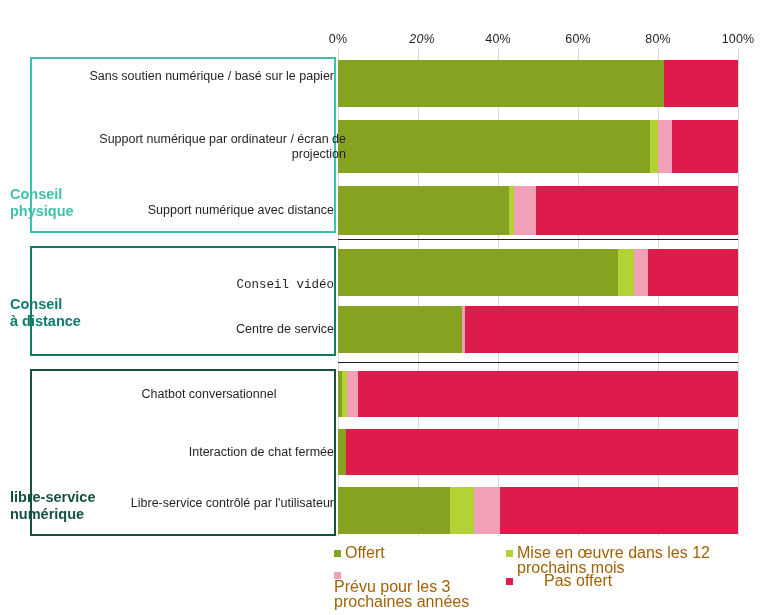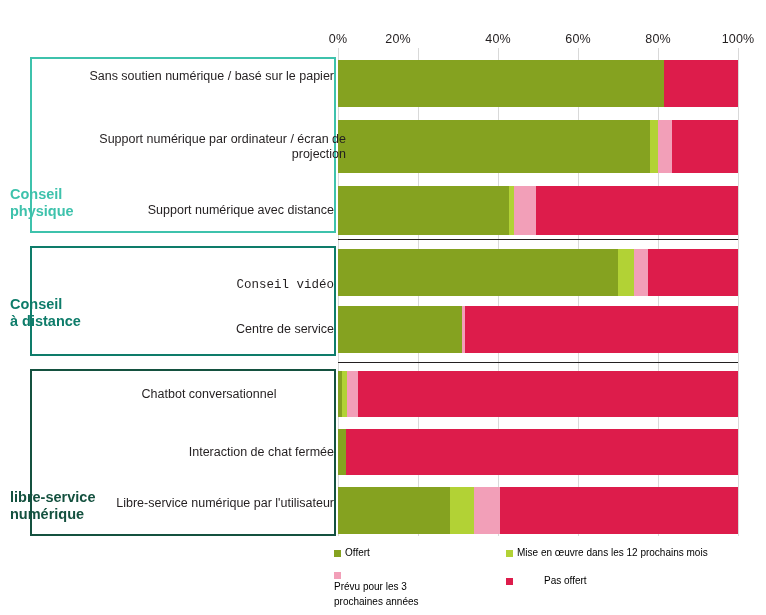--- a/index.html
+++ b/index.html
@@ -41,30 +41,30 @@
 
   
   .band-sep{position:absolute;height:1px;background:#231f20;}
 
   
   .legend{position:absolute;left:334px;top:545px;width:430px;}
   .legend-item{position:absolute;display:flex;align-items:flex-start;}
   .legend-swatch{
     width:7px;height:7px;flex:0 0 7px;margin-top:5px;margin-right:4px;
   }
-  .legend-text{font-size:10px;line-height:15px;color:#000000;white-space:pre-line;}
+  .legend-text{font-size:16px;line-height:15px;color:#a16207;white-space:pre-line;}
 </style>
 </head>
 <body>
 
 <div id="chart-root">
 
   <div class="axis-labels">
       <div class="axis-tick" style="left: 338px;">0%</div>
-      <div class="axis-tick" style="left: 398px;">20%</div>
+      <div class="axis-tick" style="left: 422px; font-style: italic;">20%</div>
       <div class="axis-tick" style="left: 498px;">40%</div>
       <div class="axis-tick" style="left: 578px;">60%</div>
       <div class="axis-tick" style="left: 658px;">80%</div>
       <div class="axis-tick" style="left: 738px; text-align: right;">100%</div>
     </div>
 
   <div class="plot">
       <div class="gridline axis0" style="left: 0px;"></div>
       <div class="gridline" style="left: 80px;"></div>
       <div class="gridline" style="left: 160px;"></div>
@@ -131,21 +131,21 @@
     </div>
 
   <div id="cat-layer">
       <div class="cat-label" style="top: 68.5px; left: 84px; width: 250px;">Sans soutien numérique / basé sur le papier</div>
       <div class="cat-label" style="top: 131.5px; left: 96px; width: 250px;">Support numérique par ordinateur / écran de projection</div>
       <div class="cat-label" style="top: 203px; left: 84px; width: 250px;">Support numérique avec distance</div>
       <div class="cat-label" style="top: 278px; left: 84px; width: 250px; font-family: Liberation Mono, monospace;">Conseil vidéo</div>
       <div class="cat-label" style="top: 322px; left: 84px; width: 250px;">Centre de service</div>
       <div class="cat-label" style="top: 386.5px; left: 84px; width: 250px; text-align: center;">Chatbot conversationnel</div>
       <div class="cat-label" style="top: 444.5px; left: 84px; width: 250px;">Interaction de chat fermée</div>
-      <div class="cat-label" style="top: 495.5px; left: 84px; width: 250px;">Libre-service numérique par l'utilisateur</div>
+      <div class="cat-label" style="top: 495.5px; left: 84px; width: 250px;">Libre-service contrôlé par l'utilisateur</div>
     </div>
 
   <div class="legend">
       <div class="legend-item" style="left: 0px; top: 0px;">
         <span class="legend-swatch" style="background: rgb(133, 162, 32);"></span>
         <span class="legend-text">Offert</span>
       </div>
       <div class="legend-item" style="left: 172px; top: 0px;">
         <span class="legend-swatch" style="background: rgb(178, 210, 53);"></span>
         <span class="legend-text">Mise en œuvre dans les 12 prochains mois</span>

